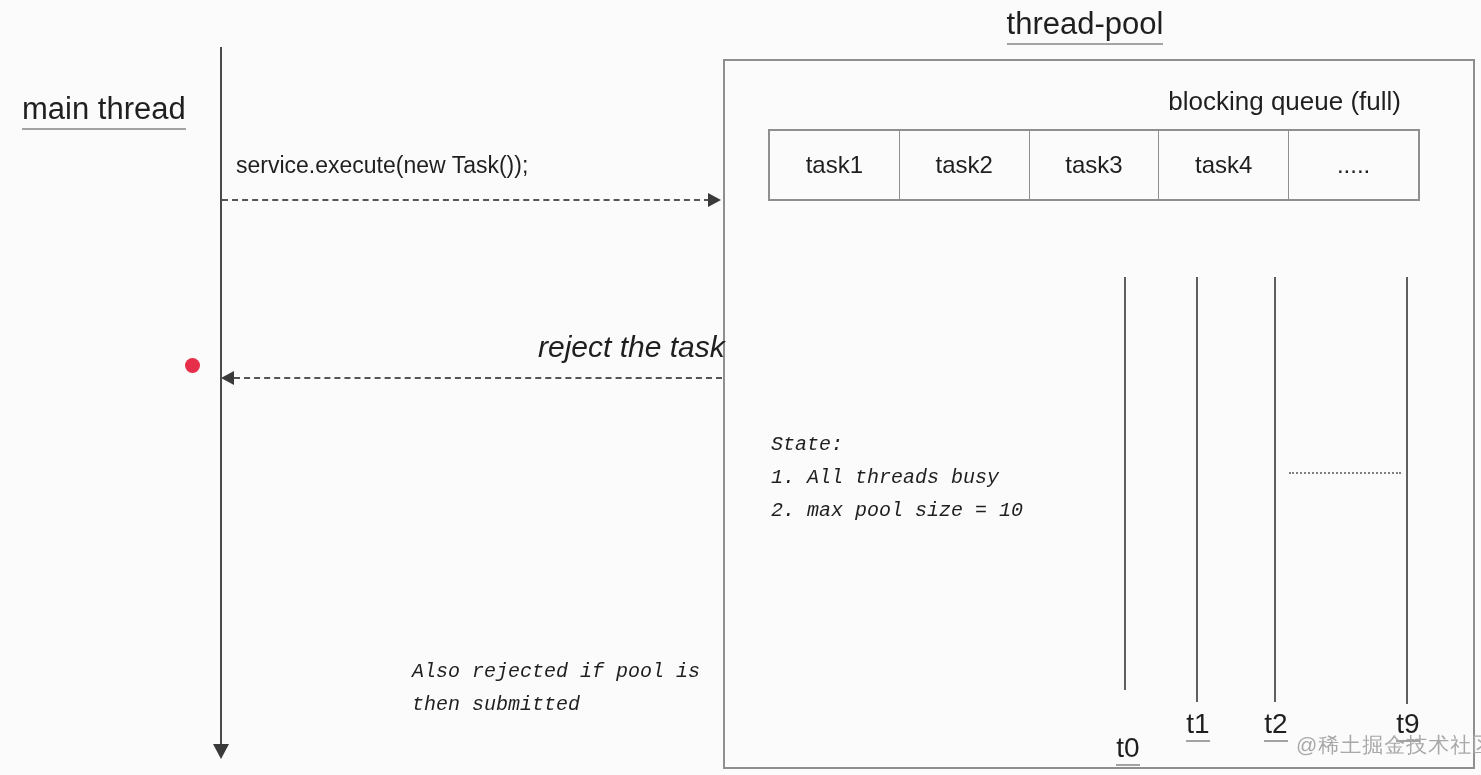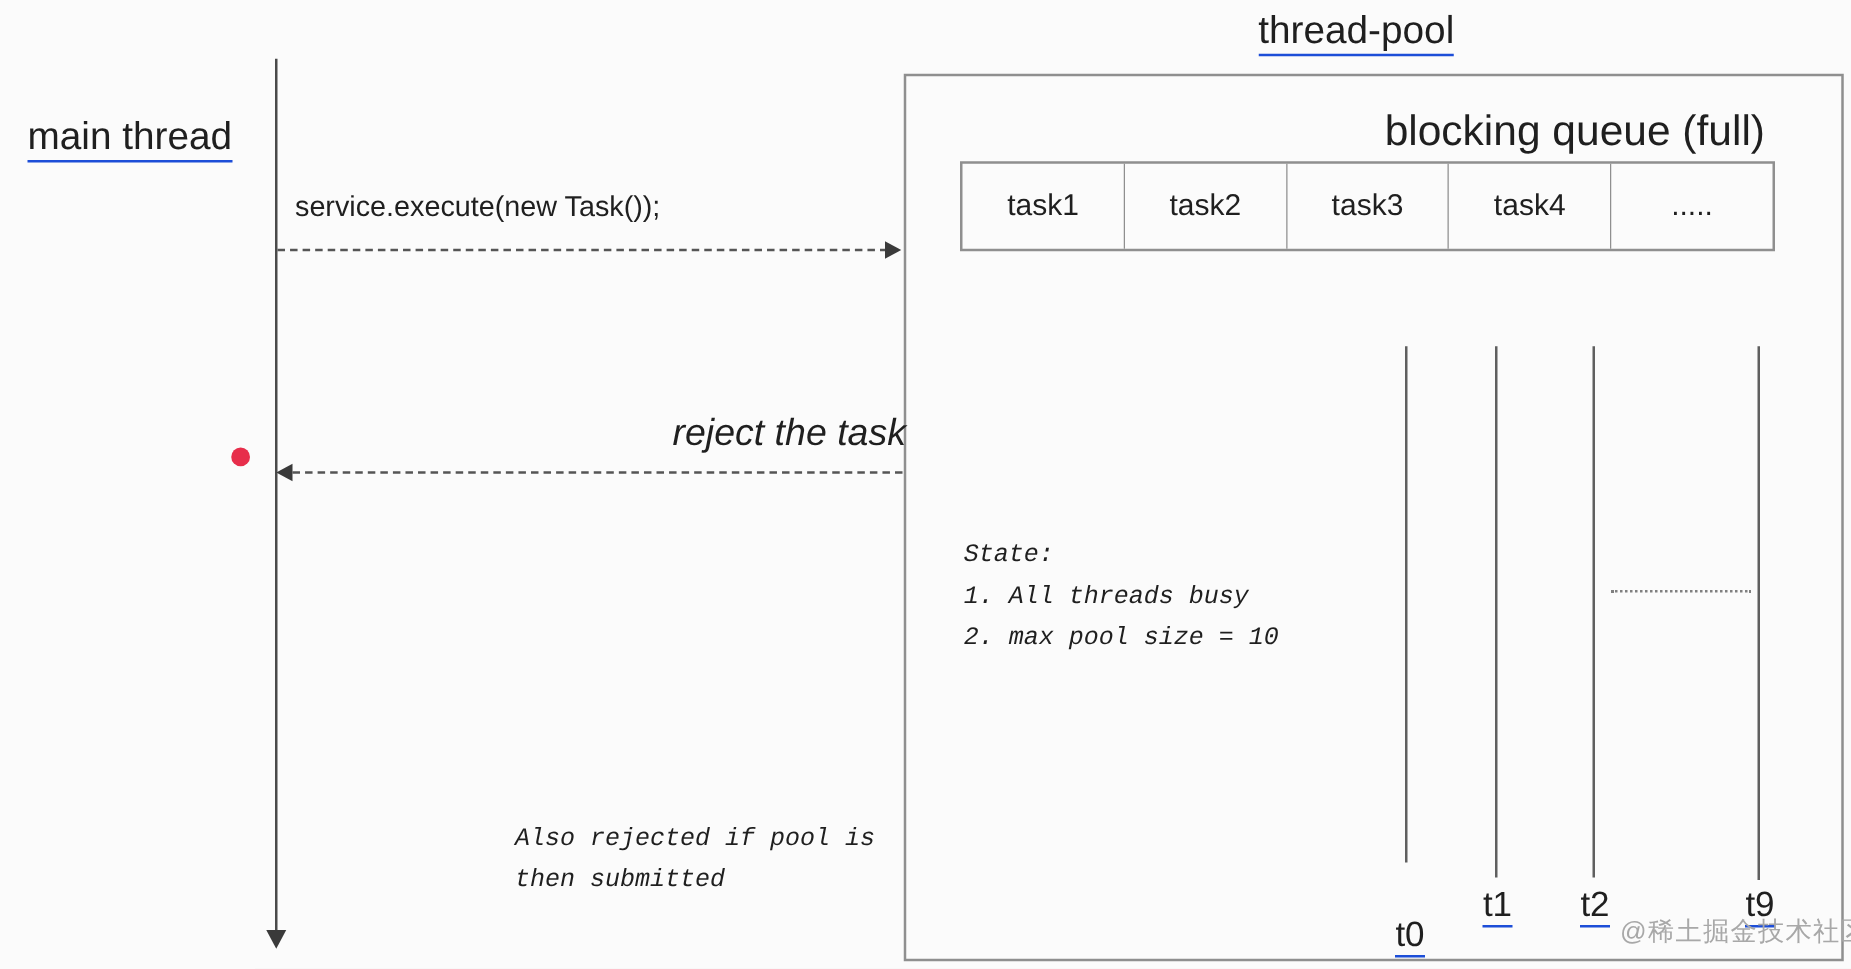--- a/index.html
+++ b/index.html
@@ -8,39 +8,39 @@
     background:#e9e9e9;
   }
   .canvas{
     position:relative;
     width:1481px;height:775px;
     background:#fbfbfb;
     overflow:hidden;
     color:#1f1f1f;
   }
   .abs{position:absolute;}
-  .u{border-bottom:2px solid #1d4ed8;padding-bottom:2px;}
+  .u{border-bottom:2px solid #a3a3a3;padding-bottom:2px;}
 
   
   .main-title{left:22px;top:58px;font-size:31px;margin-top:33px;}
   .pool-title{left:985px;top:6px;width:200px;text-align:center;font-size:31px;}
 
   
   .lifeline{left:220px;top:47px;width:2px;height:699px;background:#4a4a4a;}
   .lifeline-arrowhead{
     left:213px;top:744px;width:0;height:0;
     border-left:8px solid transparent;border-right:8px solid transparent;
     border-top:15px solid #3a3a3a;
   }
 
   
   .pool-box{left:723px;top:59px;width:752px;height:710px;border:2px solid #8f8f8f;box-sizing:border-box;background:transparent;}
 
   
-  .queue-label{right:69px;top:86px;font-size:34px;}
+  .queue-label{right:80px;top:86px;font-size:26px;}
   .queue-table{
     left:768px;top:129px;width:652px;height:72px;
     display:flex;border:2px solid #8f8f8f;box-sizing:border-box;text-align:center;
   }
   .queue-cell{
     flex:1;display:flex;align-items:center;justify-content:center;
     font-size:24px;border-right:1px solid #8f8f8f;
   }
   .queue-cell:last-child{border-right:none;}
 

